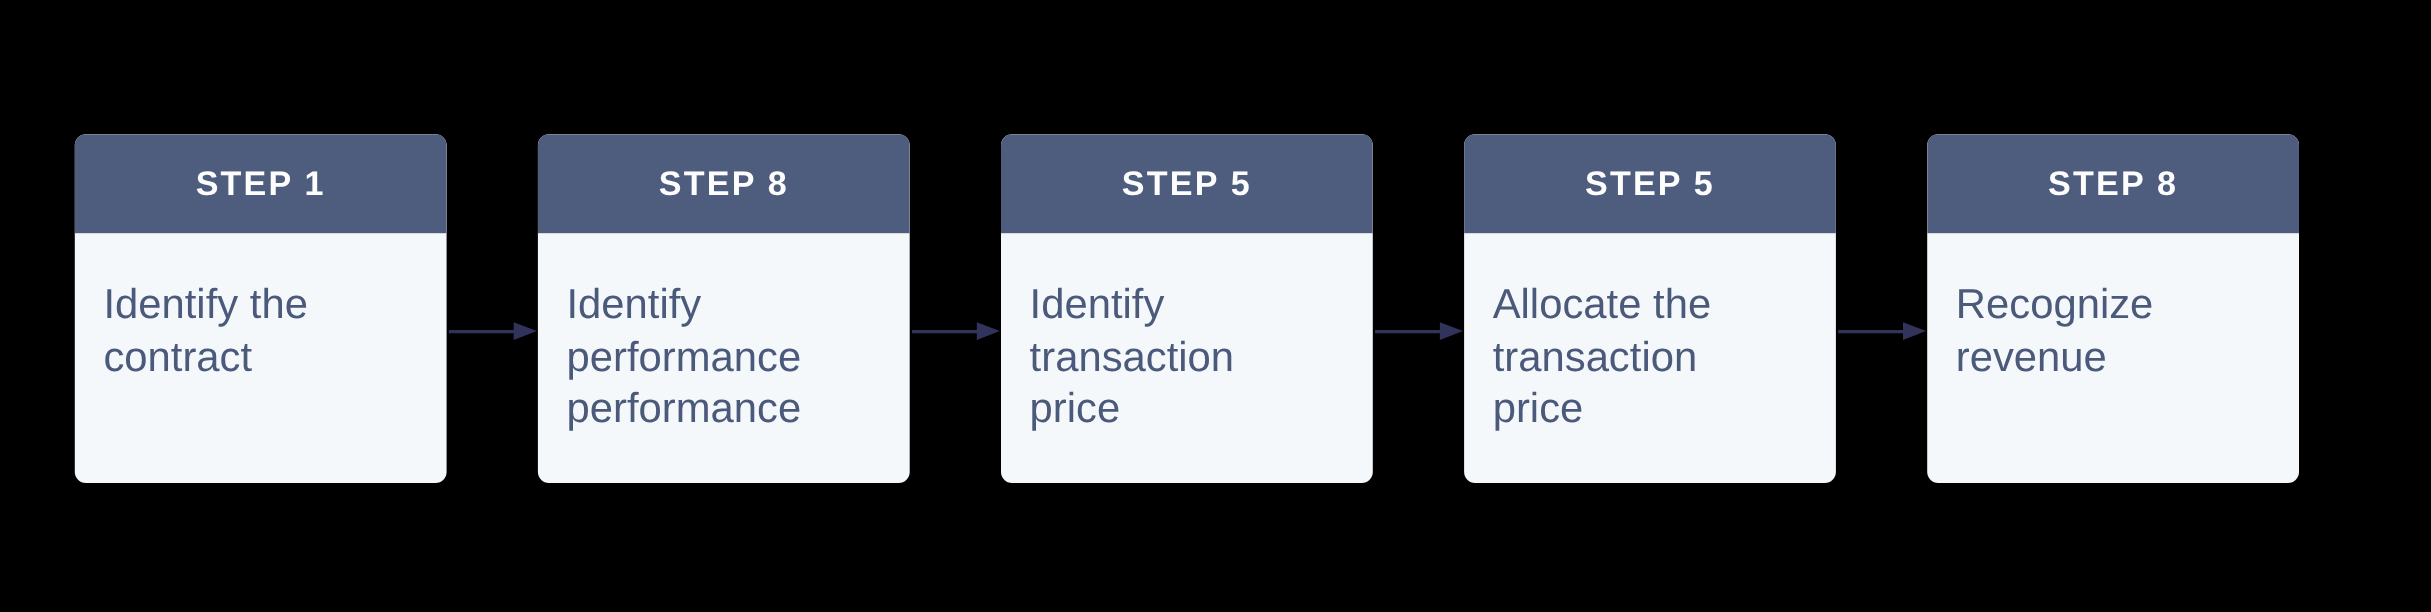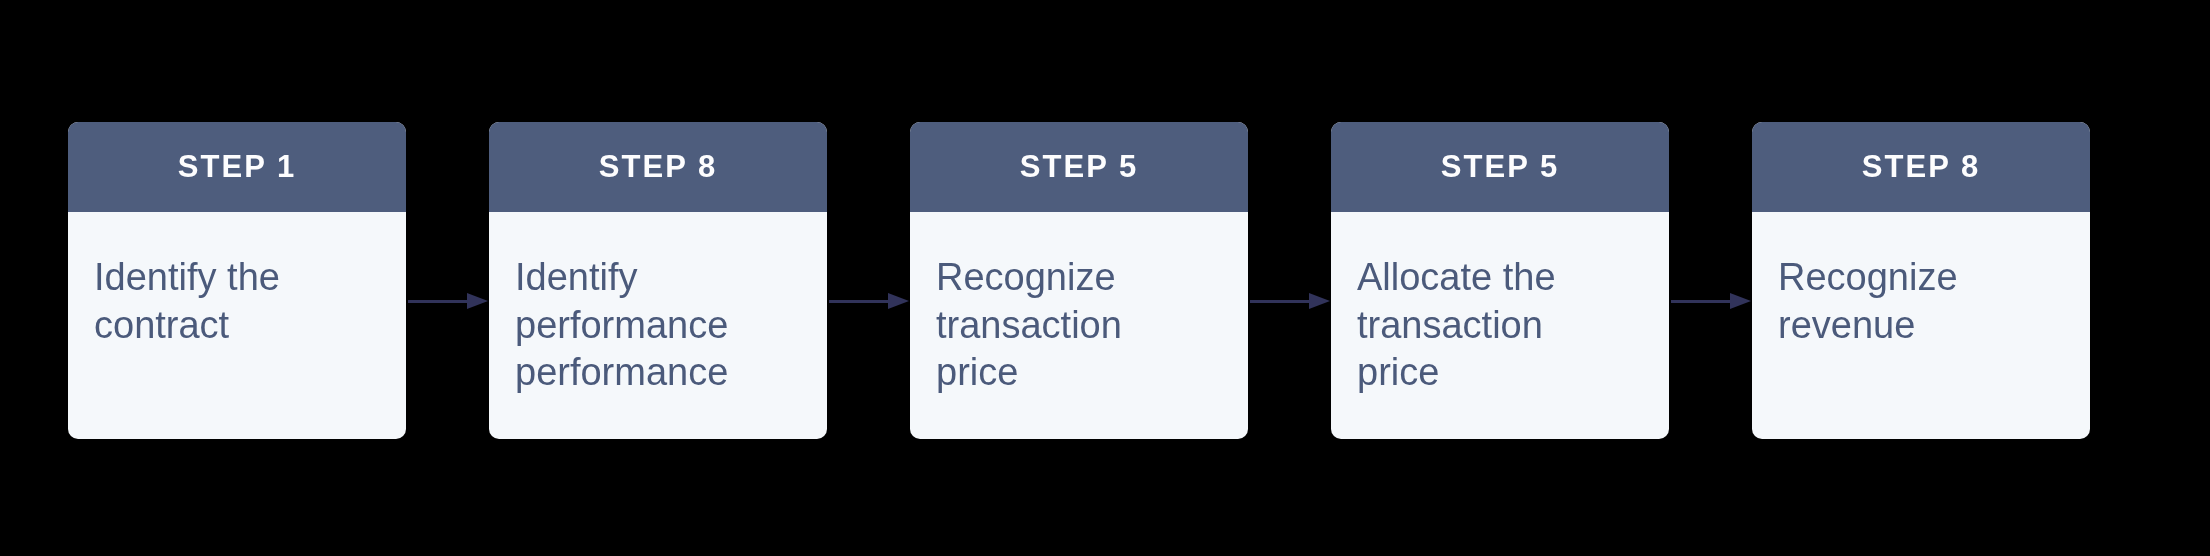--- a/index.html
+++ b/index.html
@@ -115,21 +115,21 @@
     <div class="connector">
       <div class="arrow-line"></div>
       <div class="arrow-head"></div>
     </div>
 
     <div class="step-card">
       <div class="step-header">
         <span class="step-label">STEP 5</span>
       </div>
       <div class="step-body">
-        <div class="step-description">Recognize transaction price</div>
+        <div class="step-description">Identify transaction price</div>
       </div>
     </div>
 
     <div class="connector">
       <div class="arrow-line"></div>
       <div class="arrow-head"></div>
     </div>
 
     <div class="step-card">
       <div class="step-header">

